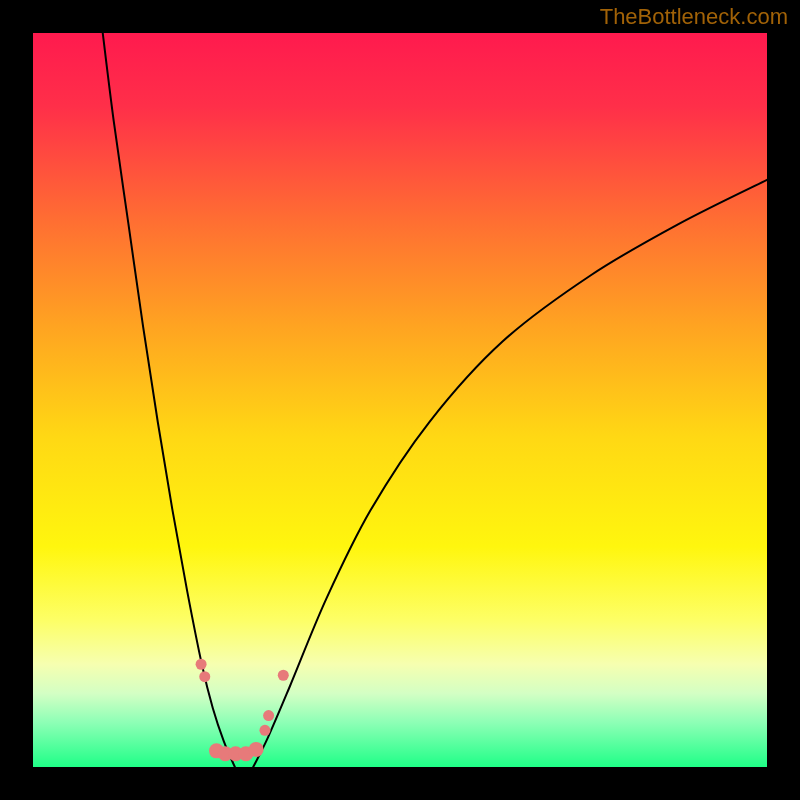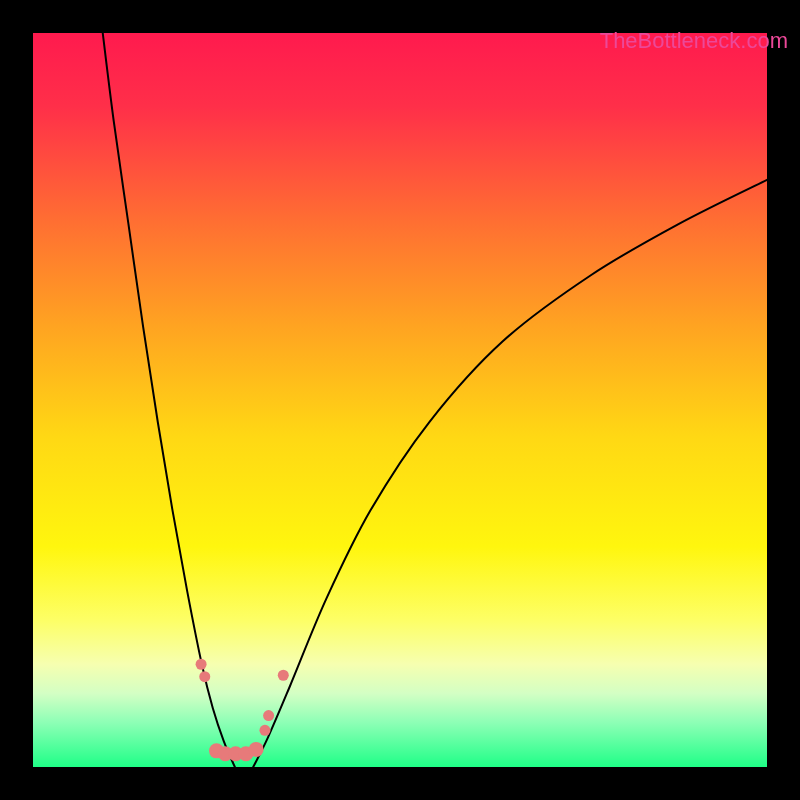--- a/index.html
+++ b/index.html
@@ -15,24 +15,23 @@
     position: relative;
     width: 800px;
     height: 800px;
     background: #000;
   }
   .attribution {
     position: absolute;
     top: 4px;
     right: 12px;
     font-size: 22px;
-    color: #ec4899;
+    color: #a16207;
     font-weight: 500;
     z-index: 10;
-    margin-top: 24px;
   }
   svg.plot {
     position: absolute;
     inset: 0;
     width: 800px;
     height: 800px;
     display: block;
   }
 </style>
 </head>

